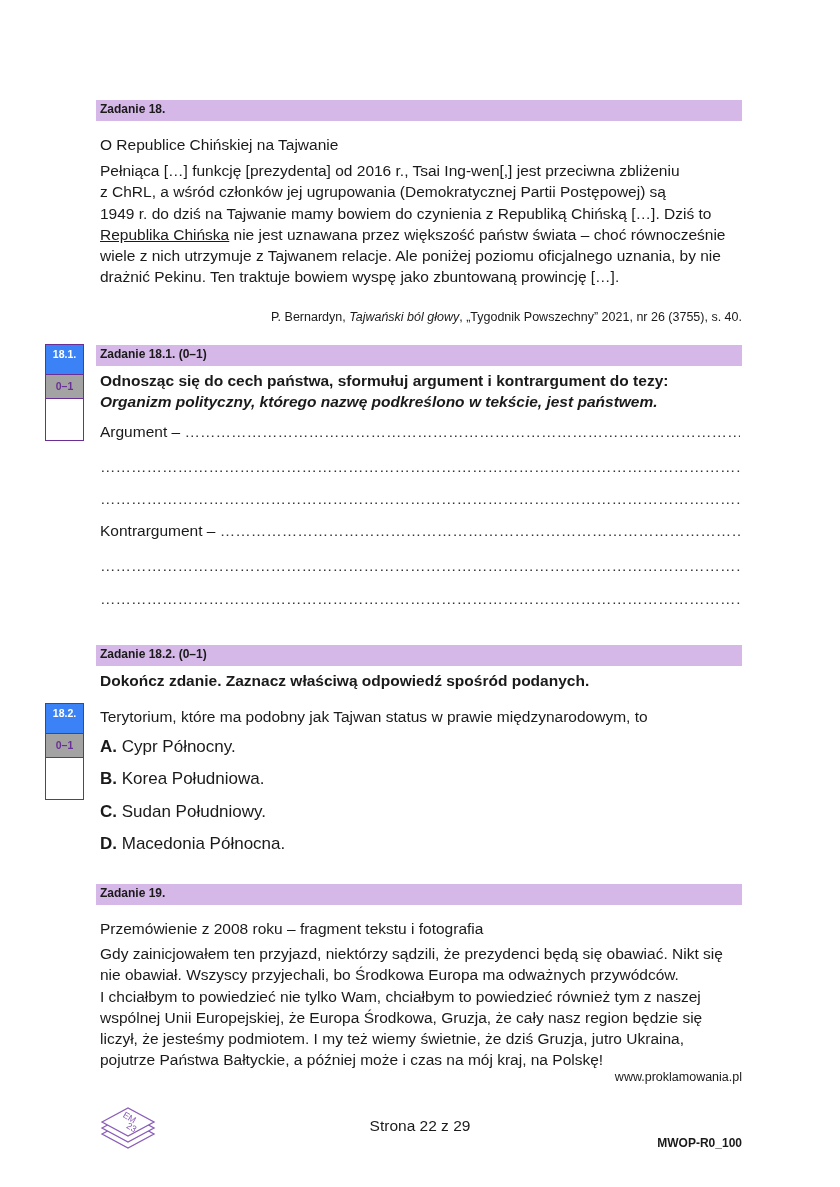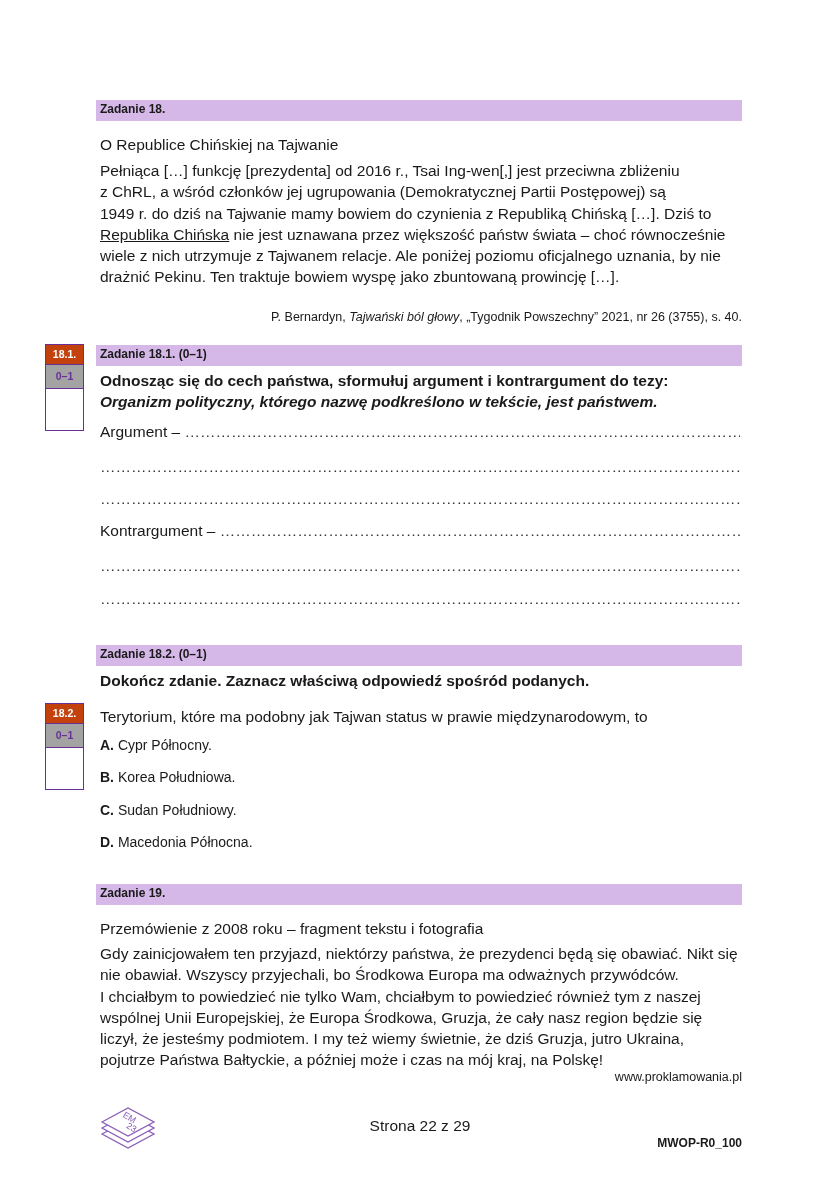--- a/index.html
+++ b/index.html
@@ -6,25 +6,25 @@
   body { width: 840px; height: 1187px; position: relative; font-family: "Liberation Sans", sans-serif; color: #1a1a1a; overflow: hidden; }
   .abs { position: absolute; }
   .bar { position: absolute; left: 96px; width: 646px; height: 21px; background: #d5b8e8; }
   .bar-title { position: absolute; left: 4px; top: 2px; font-weight: bold; font-size: 12px; color: #1a1a1a; }
   .p { position: absolute; left: 100px; width: 645px; font-size: 15.5px; line-height: 21.3px; white-space: nowrap; }
   .bold { font-weight: bold; }
   .ital { font-style: italic; }
   .u { text-decoration: underline; }
   .src { position: absolute; right: 98px; font-size: 12.5px; }
   .score { position: absolute; left: 45px; width: 37px; border: 1.5px solid #6a2f96; }
-  .score .num { background: #c2410c; color: #fff; font-weight: bold; font-size: 10.5px; text-align: center; height: 19px; line-height: 19px; }
+  .score .num { background: #3b82f6; color: #fff; font-weight: bold; font-size: 10.5px; text-align: center; height: 29px; line-height: 19px; }
   .score .pts { background: #a3a3a3; color: #6a2f96; font-weight: bold; font-size: 10.5px; text-align: center; height: 23px; line-height: 23px; border-top: 1.5px solid #6a2f96; border-bottom: 1.5px solid #6a2f96; }
   .score .box { background: #fff; height: 41px; }
   .dots { position: absolute; left: 100px; width: 640px; font-size: 15.5px; white-space: nowrap; overflow: hidden; color: #333; }
-  .opt { position: absolute; left: 100px; font-size: 14px; }
+  .opt { position: absolute; left: 100px; font-size: 17px; }
 </style>
 </head>
 <body>
 
 <div class="bar" style="top:100px;">
   <span class="bar-title">Zadanie 18.</span>
 </div>
 
 <div class="p" style="top:134px;">O Republice Chińskiej na Tajwanie</div>
 
@@ -84,21 +84,21 @@
 <div class="opt" style="top:802px;"><span class="bold">C.</span><span> Sudan Południowy.</span></div>
 <div class="opt" style="top:834px;"><span class="bold">D.</span><span> Macedonia Północna.</span></div>
 
 <div class="bar" style="top:884px;">
   <span class="bar-title">Zadanie 19.</span>
 </div>
 
 <div class="p" style="top:918px;">Przemówienie z 2008 roku – fragment tekstu i fotografia</div>
 
 <div class="p" style="top:943px;">
-  <div>Gdy zainicjowałem ten przyjazd, niektórzy państwa, że prezydenci będą się obawiać. Nikt się</div>
+  <div>Gdy zainicjowałem ten przyjazd, niektórzy sądzili, że prezydenci będą się obawiać. Nikt się</div>
   <div>nie obawiał. Wszyscy przyjechali, bo Środkowa Europa ma odważnych przywódców.</div>
   <div>I chciałbym to powiedzieć nie tylko Wam, chciałbym to powiedzieć również tym z naszej</div>
   <div>wspólnej Unii Europejskiej, że Europa Środkowa, Gruzja, że cały nasz region będzie się</div>
   <div>liczył, że jesteśmy podmiotem. I my też wiemy świetnie, że dziś Gruzja, jutro Ukraina,</div>
   <div>pojutrze Państwa Bałtyckie, a później może i czas na mój kraj, na Polskę!</div>
 </div>
 
 <div class="src" style="top:1070px;">www.proklamowania.pl</div>
 
 <div class="abs" style="left:98px; top:1104px; width:60px; height:50px;">

